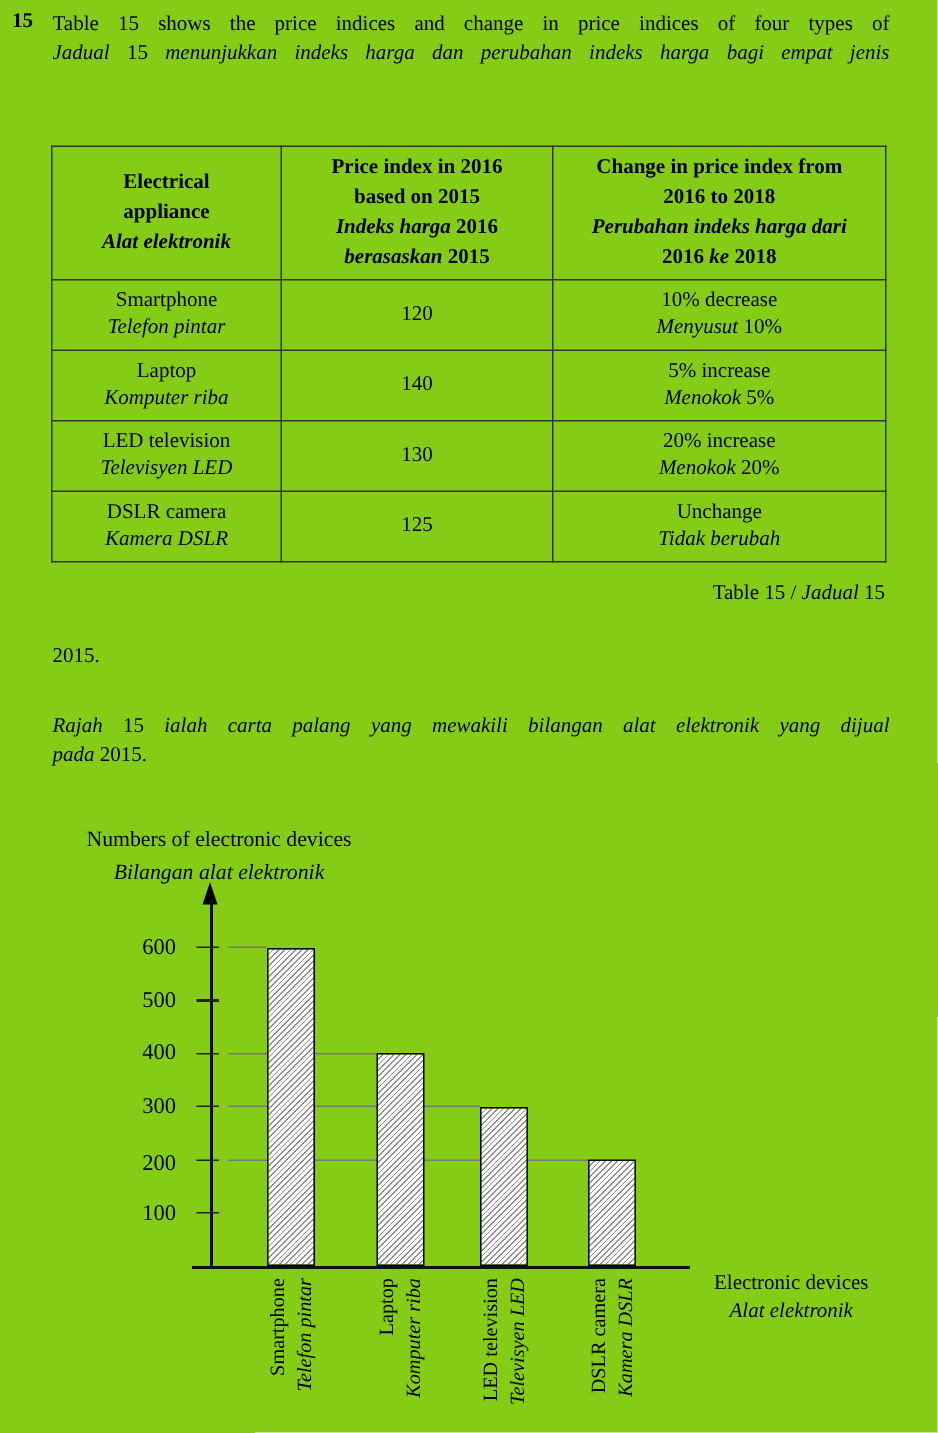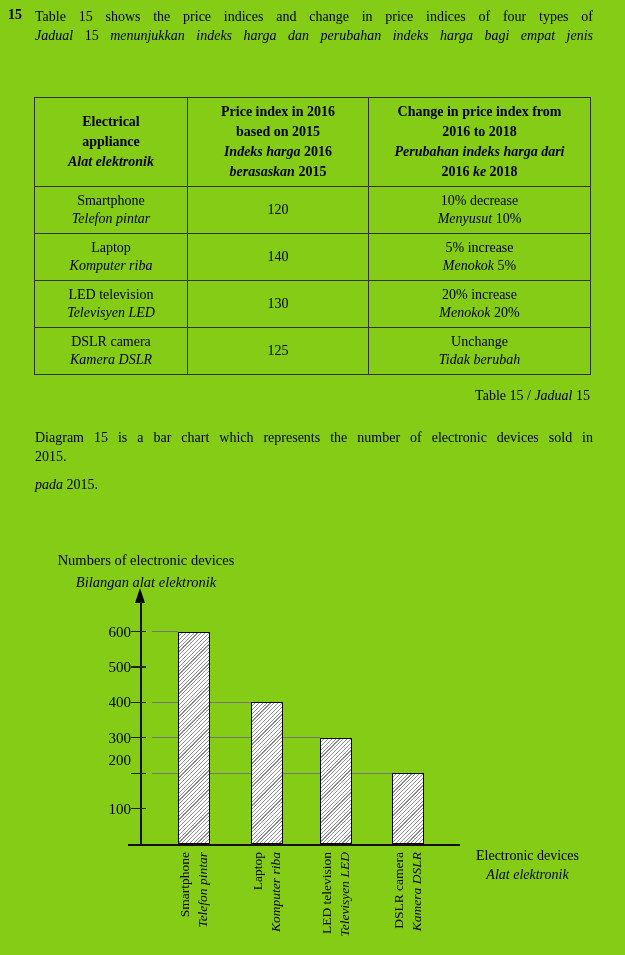--- a/index.html
+++ b/index.html
@@ -27,21 +27,21 @@
   #para2{top:428px;left:35px;}
   #para3{top:475px;left:35px;}
   
   #chart{top:515px;left:0;width:625px;height:440px;margin-top:29px;}
   #ylabel{left:42px;top:5px;width:208px;text-align:center;line-height:22px;font-size:14.5px;}
   #yaxis{left:140px;top:56px;width:1.5px;height:245px;background:#111;z-index:3;}
   #yarrow{left:135px;top:44px;width:0;height:0;border-left:5.5px solid transparent;
           border-right:5.5px solid transparent;border-bottom:15px solid #000;z-index:3;}
   #xaxis{left:128px;top:300px;width:332px;height:1.5px;background:#111;z-index:3;}
   .ytick{left:131px;width:15px;height:1.4px;background:#222;z-index:3;position:absolute;}
-  .ylab{left:81px;width:50px;text-align:right;font-size:15px;line-height:20px;position:absolute;}
+  .ylab{left:81px;width:50px;text-align:center;font-size:15px;line-height:20px;position:absolute;}
   .leader{height:1px;background:#777;z-index:1;position:absolute;}
   .bar{box-sizing:border-box;border:1.4px solid #000;z-index:2;position:absolute;
        background:repeating-linear-gradient(135deg,#fdfdfd 0px,#fdfdfd 1.9px,#8e8e8e 1.9px,#8e8e8e 2.7px);}
   .xlabel{position:absolute;width:115px;height:36px;transform:rotate(-90deg);
           transform-origin:0 0;text-align:right;font-size:13.5px;line-height:18px;white-space:nowrap;}
   #xtitle{left:460px;top:302px;width:135px;text-align:center;line-height:19px;}
   #chart-caption{top:418px;left:120px;width:360px;text-align:center;}
 </style>
 </head>
 <body>
@@ -131,45 +131,45 @@
               <div><span class="i">Tidak berubah</span></div>
             </td>
           </tr>
         </tbody>
     </table>
   </div>
 
   <div id="tbl-caption" class="abs"><span>Table 15 / </span><span class="i">Jadual</span><span> 15</span></div>
 
   <div id="para2" class="abs ptext">
-      <div class="jline"><span>Diagram 15 is a bar chart which represents the number of electronic devices sold in</span></div>
       <div class="lastline"><span>2015.</span></div>
     </div>
   <div id="para3" class="abs ptext">
+      <div class="jline"><span class="i">Rajah </span><span>15</span><span class="i"> ialah carta palang yang mewakili bilangan alat elektronik yang dijual</span></div>
       <div class="lastline"><span class="i">pada </span><span>2015.</span></div>
     </div>
 
   <div id="chart" class="abs">
     <div id="ylabel" class="abs">
       <div>Numbers of electronic devices</div>
       <div class="i">Bilangan alat elektronik</div>
     </div>
     <div id="yarrow" class="abs"></div>
     <div id="yaxis" class="abs"></div>
     <div id="xaxis" class="abs"></div>
     <div id="plot"></div>
     <div id="xtitle" class="abs">
       <div>Electronic devices</div>
       <div class="i">Alat elektronik</div>
     </div>
     <div id="chart-caption" class="abs"><span>Diagram 15 / </span><span class="i">Rajah</span><span> 15</span></div>
   <div class="ytick" style="top: 263.9px;"></div>
       <div class="ylab" style="top: 254.6px;">100</div>
       <div class="ytick" style="top: 228.5px;"></div>
-      <div class="ylab" style="top: 206px; font-family: Liberation Serif, serif;">200</div>
+      <div class="ylab" style="top: 222px; font-family: Liberation Serif, serif;">200</div>
       <div class="ytick" style="top: 193.1px;"></div>
       <div class="ylab" style="top: 183.8px;">300</div>
       <div class="ytick" style="top: 157.7px;"></div>
       <div class="ylab" style="top: 148.4px;">400</div>
       <div class="ytick" style="top: 122.3px;"></div>
       <div class="ylab" style="top: 113px;">500</div>
       <div class="ytick" style="top: 86.9px;"></div>
       <div class="ylab" style="top: 77.6px;">600</div>
       <div class="leader" style="top: 87.1px; left: 152px; width: 26px;"></div>
       <div class="bar" style="left: 178px; top: 87.6px; width: 32px; height: 212.4px;"></div>

